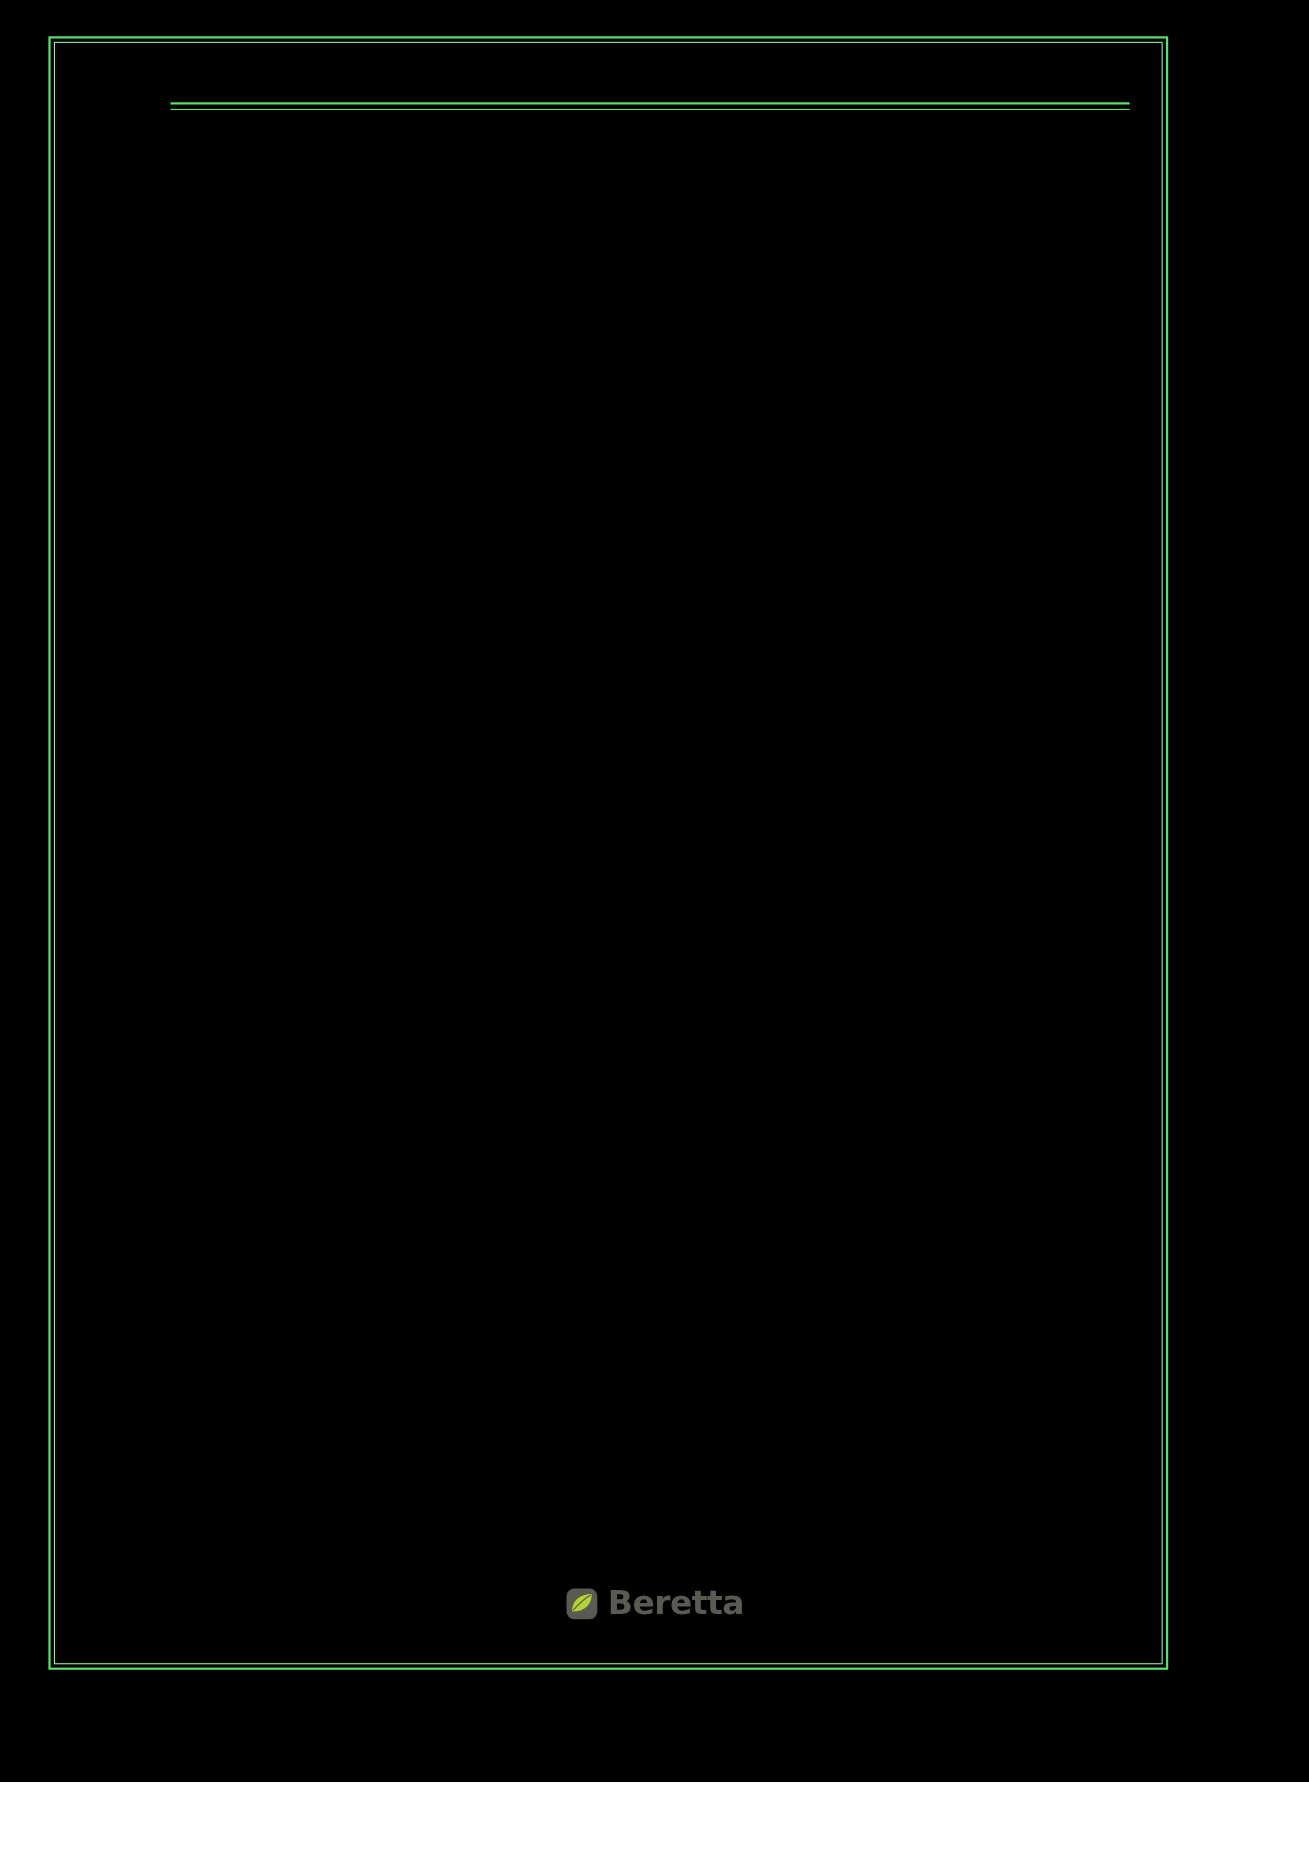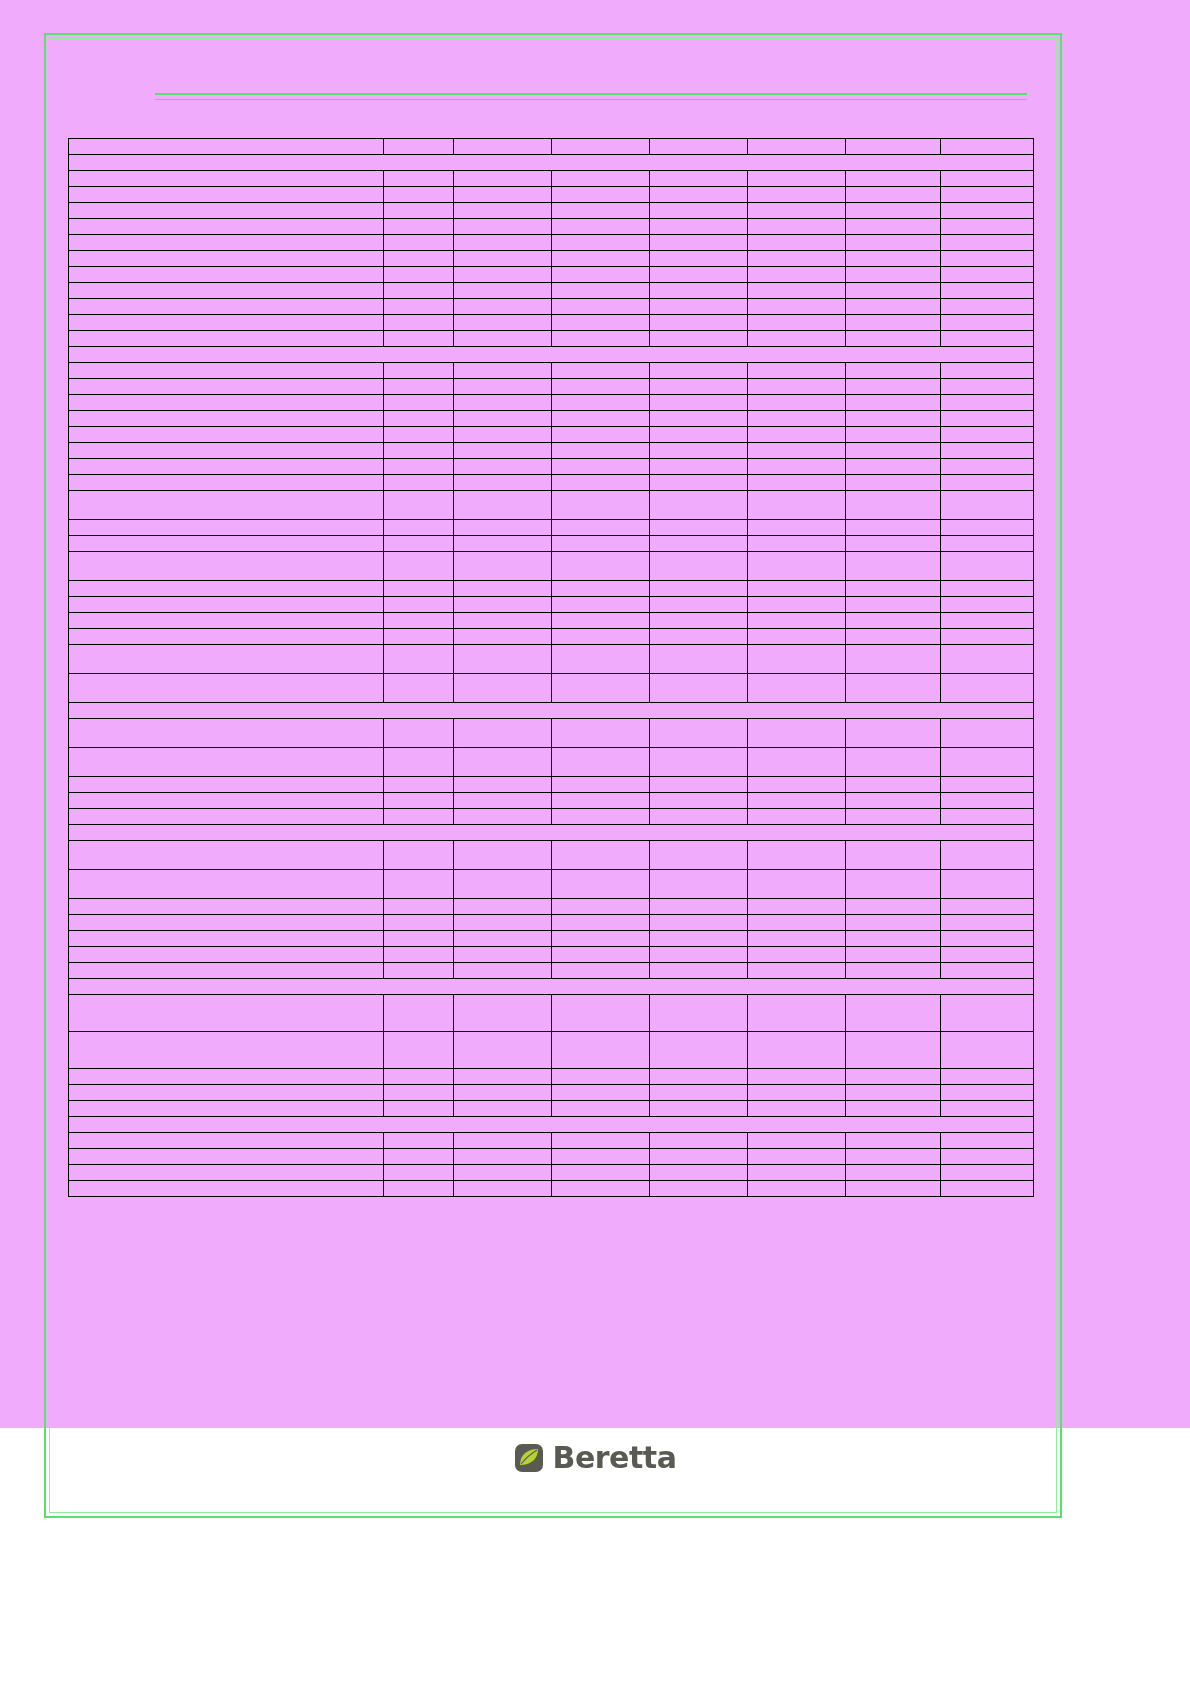--- a/index.html
+++ b/index.html
@@ -11,22 +11,22 @@
     width: 1190px;
     height: 1684px;
     font-family: "Liberation Sans", sans-serif;
     position: relative;
     overflow: hidden;
   }
   .page {
     position: absolute;
     left: 0; top: 0;
     width: 1190px;
-    height: 1428px;
-    background: #f0abfc;
+    height: 1620px;
+    background: #000000;
   }
   
   .frame-outer {
     position: absolute;
     left: 44px;
     top: 33px;
     width: 1018px;
     height: 1485px;
     border: 2px solid #57e36a;
     box-sizing: border-box;

